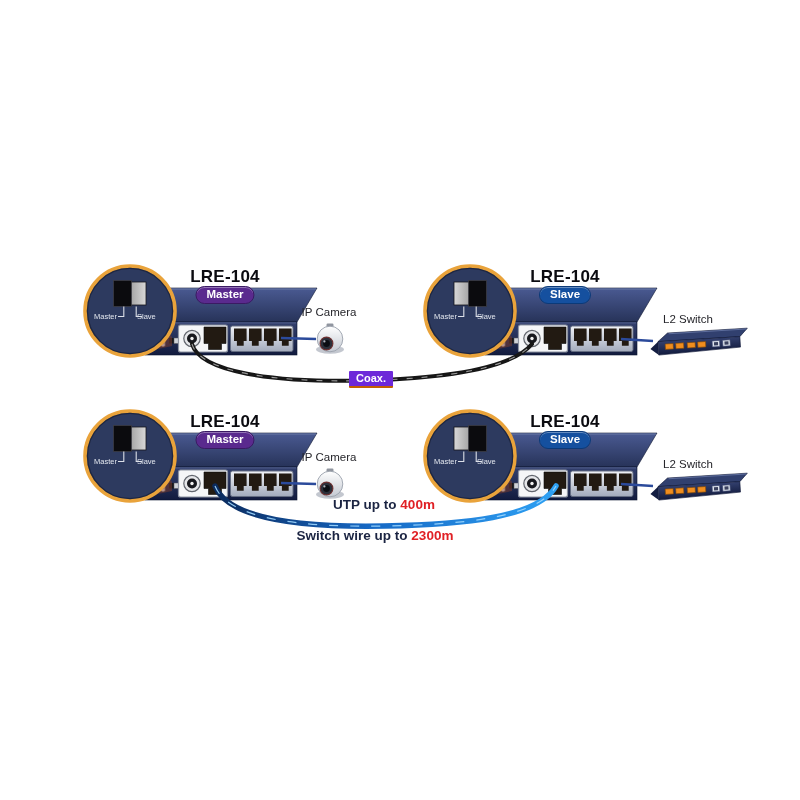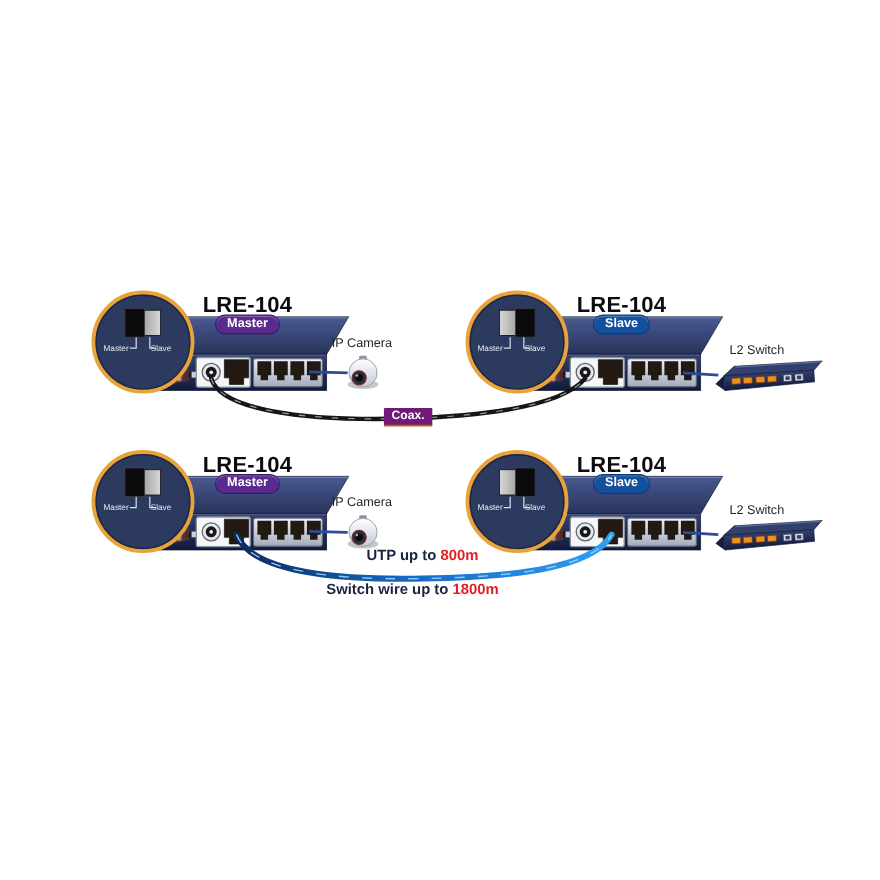--- a/index.html
+++ b/index.html
@@ -1,27 +1,27 @@
 <!DOCTYPE html>
 <html><head>
 <meta charset="utf-8">
 <style>
   html,body{margin:0;padding:0;background:#ffffff;}
   #stage{position:relative;width:800px;height:800px;background:#ffffff;overflow:hidden;
          font-family:"Liberation Sans",sans-serif;}
   #gfx{position:absolute;left:0;top:0;width:800px;height:800px;}
   .lbl{position:absolute;transform:translateX(-50%);white-space:nowrap;}
-  .model{font-weight:bold;font-size:20px;color:#0b0b10;letter-spacing:.2px;}
+  .model{font-weight:bold;font-size:17px;color:#0b0b10;letter-spacing:.2px;}
   .badge{position:absolute;transform:translateX(-50%);font-weight:bold;font-size:11.5px;
          color:#ffffff;padding:1px 10px 2px;border-radius:9px;line-height:13px;
          box-shadow:inset 0 1px 0 rgba(255,255,255,.35);}
   .badge.master{background:#5a2a8e;border:1px solid #3a1a63;}
   .badge.slave{background:#15509f;border:1px solid #0c3a78;}
   .peri{font-size:11.5px;color:#26262b;}
-  .coax-tag{position:absolute;transform:translateX(-50%);background:#701a75;color:#ffffff;
+  .coax-tag{position:absolute;transform:translateX(-50%);background:#6d28d9;color:#ffffff;
             font-weight:bold;font-size:11px;padding:1px 7px 2px;border-radius:1px;
             border-bottom:2px solid #c45f00;}
   .dist{font-weight:bold;font-size:13.5px;color:#1b2442;}
   .dist .val{color:#e02025;}
   .dip-lbl{position:absolute;font-size:7.5px;color:#e2e6ee;white-space:nowrap;}
   .dip-lbl.right-anchor{text-align:right;}
 </style>
 </head>
 <body>
 
@@ -182,22 +182,22 @@
   <div class="lbl model" style="left:565px;top:412px;">LRE-104</div>
   <div class="badge slave" style="left:565px;top:431px;">Slave</div>
 
   <div class="lbl peri" style="left:329px;top:306px;">IP Camera</div>
   <div class="lbl peri" style="left:688px;top:313px;">L2 Switch</div>
   <div class="lbl peri" style="left:329px;top:451px;">IP Camera</div>
   <div class="lbl peri" style="left:688px;top:458px;">L2 Switch</div>
 
   <div class="coax-tag" style="left:371px;top:371px;">Coax.</div>
 
-  <div class="lbl dist" style="left:384px;top:497px;"><span>UTP up to </span><span class="val">800m</span></div>
-  <div class="lbl dist" style="left:375px;top:528px;"><span>Switch wire up to </span><span class="val">1800m</span></div>
+  <div class="lbl dist" style="left:384px;top:497px;"><span>UTP up to </span><span class="val">400m</span></div>
+  <div class="lbl dist" style="left:375px;top:528px;"><span>Switch wire up to </span><span class="val">2300m</span></div>
 
   <div class="dip-lbl right-anchor" style="right:683px;top:312px;">Master</div>
   <div class="dip-lbl" style="left:137px;top:312px;">Slave</div>
   <div class="dip-lbl right-anchor" style="right:343px;top:312px;">Master</div>
   <div class="dip-lbl" style="left:477px;top:312px;">Slave</div>
   <div class="dip-lbl right-anchor" style="right:683px;top:457px;">Master</div>
   <div class="dip-lbl" style="left:137px;top:457px;">Slave</div>
   <div class="dip-lbl right-anchor" style="right:343px;top:457px;">Master</div>
   <div class="dip-lbl" style="left:477px;top:457px;">Slave</div>
 

